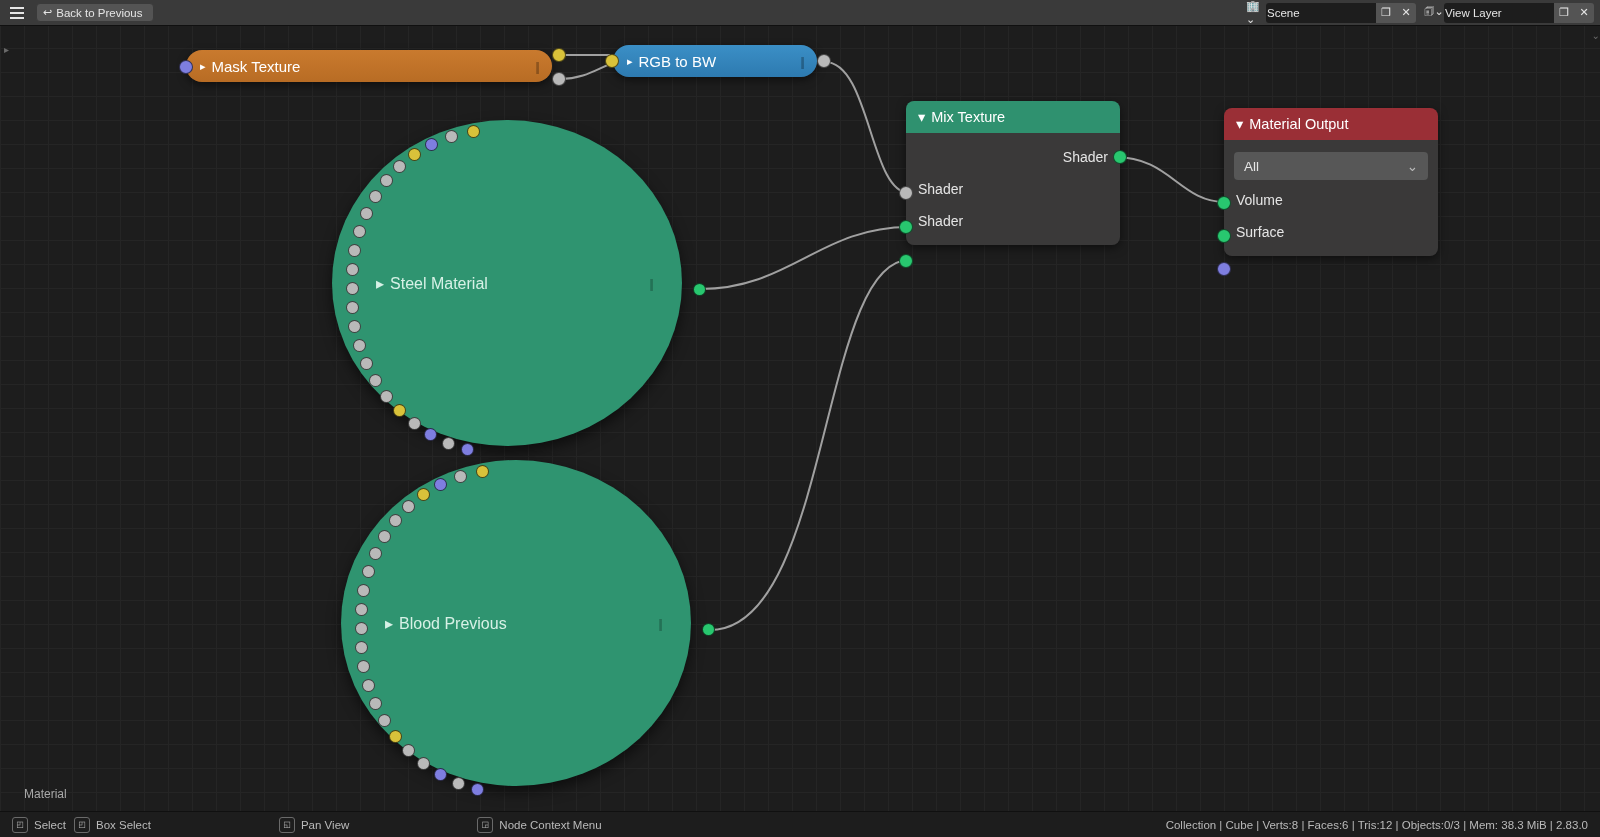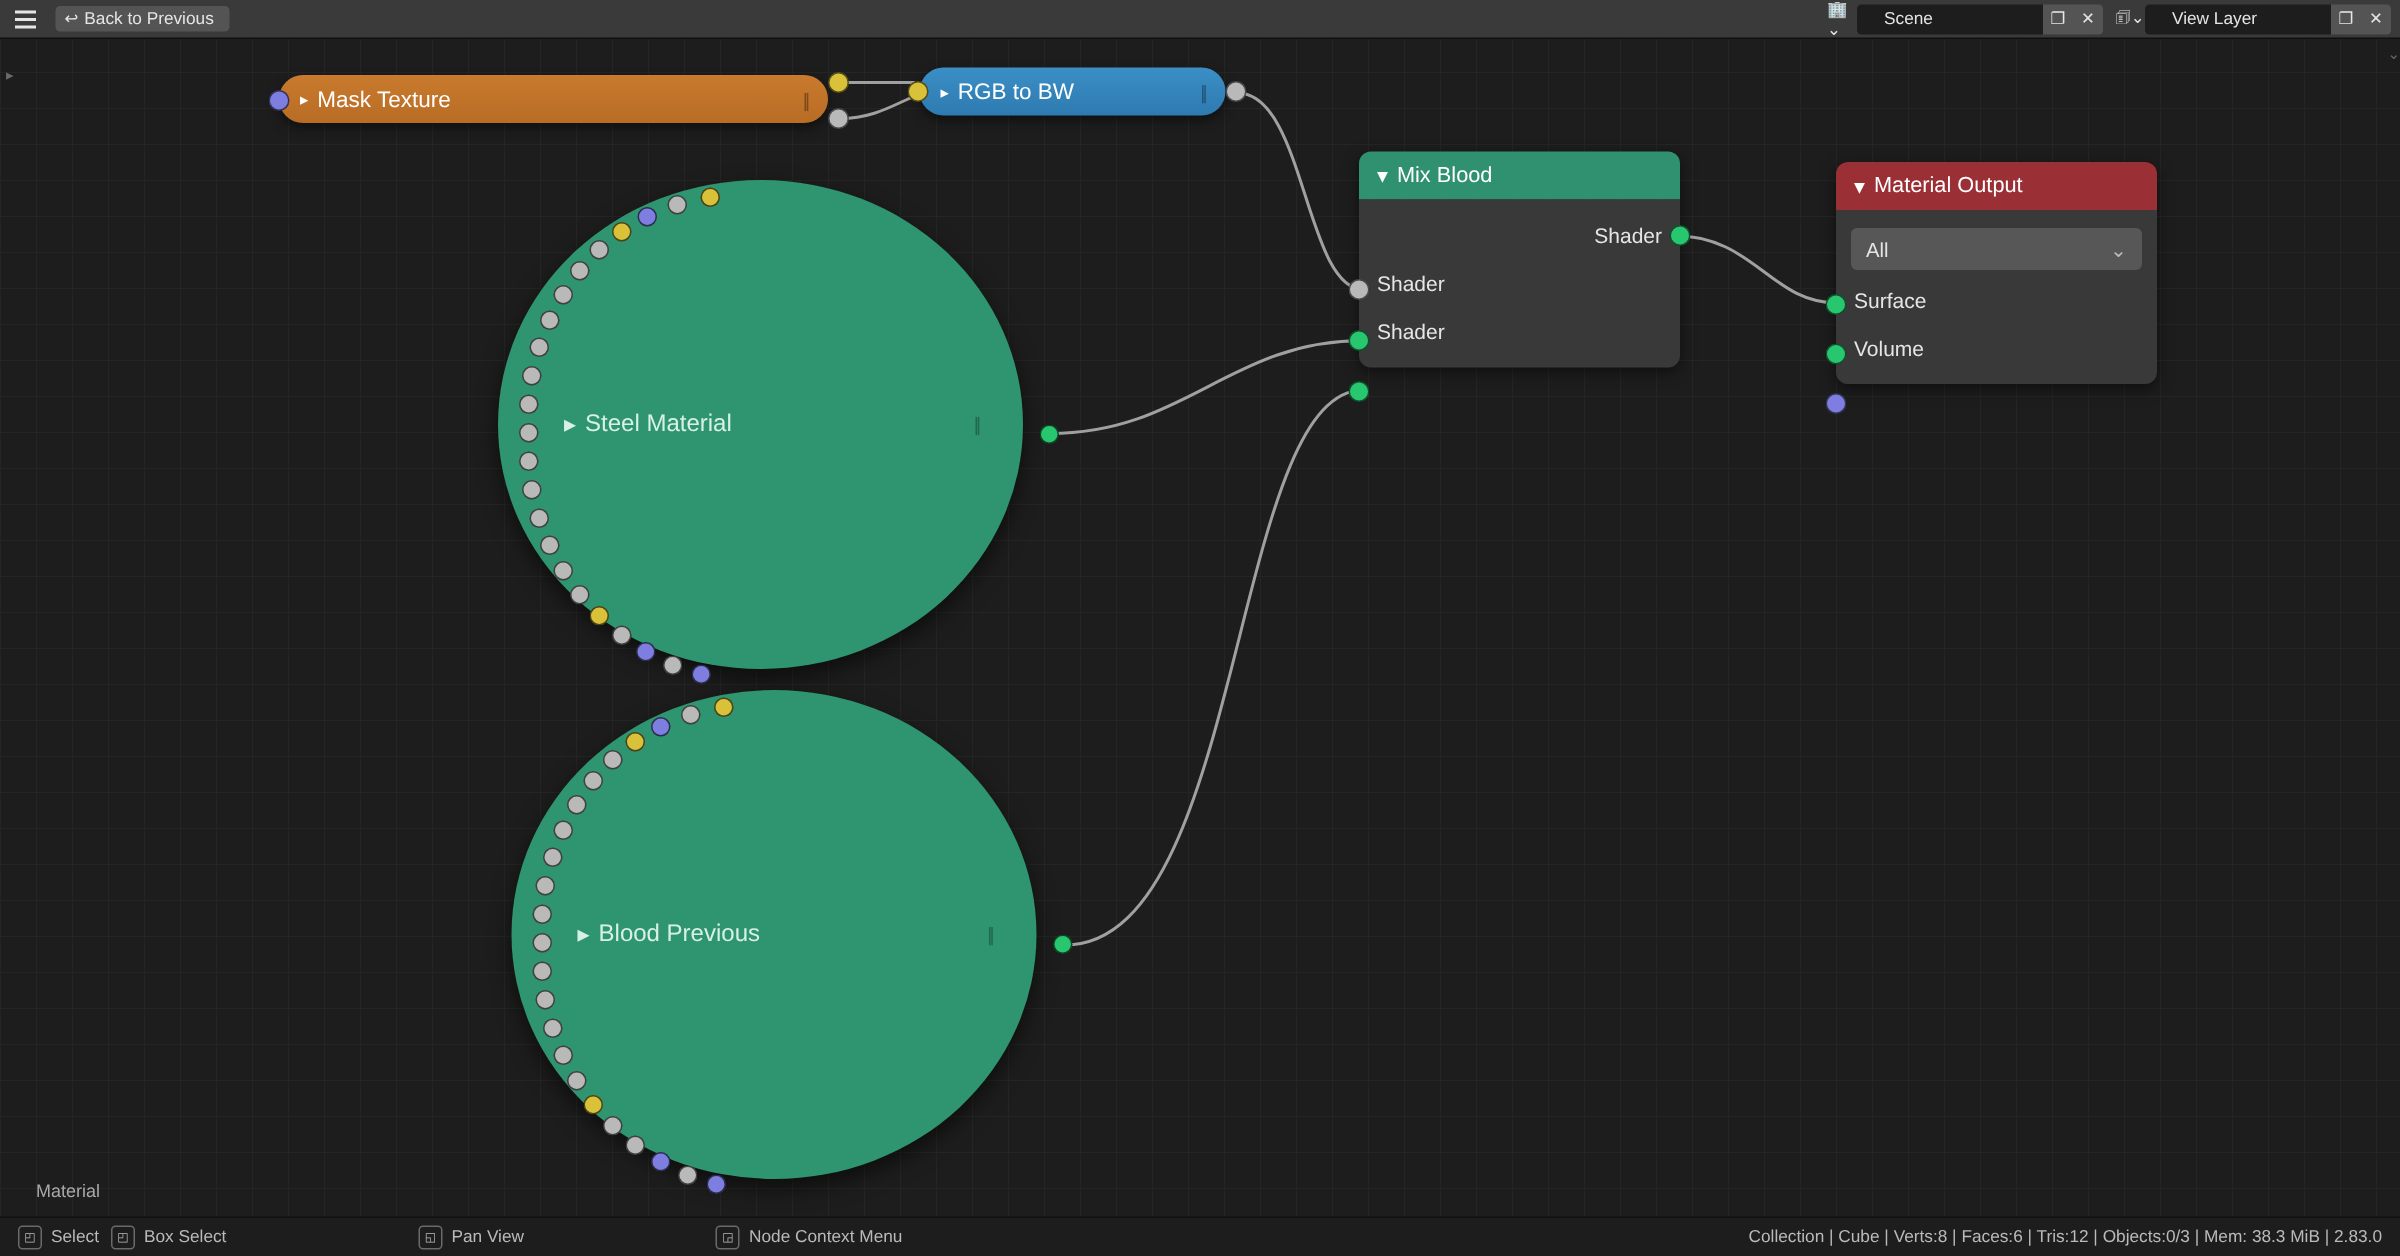--- a/index.html
+++ b/index.html
@@ -9,21 +9,21 @@
 
 
 .header { position: absolute; top: 0; left: 0; right: 0; height: 26px; background: #3a3a3a; display: flex; align-items: center; padding: 0 6px; border-bottom: 1px solid #101010; z-index: 100; }
 .ham { display: flex; flex-direction: column; gap: 3px; padding: 4px; cursor: pointer; }
 .ham span { width: 14px; height: 2px; background: #e5e5e5; }
 .back-btn { margin-left: 8px; background: #545454; border: 1px solid #3a3a3a; border-radius: 4px; color: #e5e5e5; font-size: 11.5px; padding: 2px 10px 2px 6px; display: flex; align-items: center; gap: 4px; cursor: pointer; }
 .back-btn .ico { font-size: 11px; }
 .spacer { flex: 1; }
 .hgroup { display: flex; align-items: center; gap: 0; margin-left: 8px; }
 .hicon { width: 20px; height: 20px; display: flex; align-items: center; justify-content: center; color: #e5e5e5; font-size: 11px; cursor: pointer; border-radius: 3px; }
-.hfield { background: #1d1d1d; color: #e5e5e5; font-size: 11.5px; height: 20px; line-height: 20px; padding: 0 18px; border-radius: 3px 0 0 3px; width: 124px; cursor: text; }
+.hfield { background: #1d1d1d; color: #e5e5e5; font-size: 11.5px; height: 20px; line-height: 20px; padding: 0 1px; border-radius: 3px 0 0 3px; width: 110px; cursor: text; }
 .hbtn { width: 20px; height: 20px; background: #545454; color: #e5e5e5; display: flex; align-items: center; justify-content: center; font-size: 11px; cursor: pointer; }
 .hbtn:last-child { border-radius: 0 3px 3px 0; }
 
 
 .footer { position: absolute; bottom: 0; left: 0; right: 0; height: 26px; background: #1d1d1d; border-top: 1px solid #101010; display: flex; align-items: center; padding: 0 12px; color: #bababa; font-size: 11.5px; z-index: 100; gap: 8px; }
 .fkey { display: inline-flex; width: 16px; height: 16px; border: 1px solid #6a6a6a; border-radius: 3px; align-items: center; justify-content: center; font-size: 8px; }
 .fitem { display: flex; align-items: center; gap: 6px; }
 .footer .r { margin-left: auto; }
 .breadcrumb { position: absolute; left: 24px; bottom: 36px; color: #a8a8a8; font-size: 12px; z-index: 10; }
 .side-tab { position: absolute; right: 0; top: 30px; color: #6a6a6a; font-size: 10px; z-index: 10; cursor: pointer; }
@@ -188,21 +188,21 @@
   <div class="blob-sock s-gray" style="left:402px; top:744px;"></div>
   <div class="blob-sock s-gray" style="left:417px; top:757px;"></div>
   <div class="blob-sock s-purple" style="left:434px; top:768px;"></div>
   <div class="blob-sock s-gray" style="left:452px; top:777px;"></div>
   <div class="blob-sock s-purple" style="left:471px; top:783px;"></div>
   <div class="blob-sock s-green" style="left:702px; top:623px;"></div>
 
   <div class="rect" style="left:906px; top:101px; width:214px;">
     <div class="rect-head head-green">
       <span class="tri">▾</span>
-      <span>Mix Blood</span>
+      <span>Mix Texture</span>
     </div>
     <div class="rect-body">
       <div class="rect-row right">
           <span>Shader</span>
         </div>
       <div class="rect-row">
           <span>Shader</span>
         </div>
       <div class="rect-row">
           <span>Shader</span>
@@ -218,24 +218,24 @@
     <div class="rect-head head-red">
       <span class="tri">▾</span>
       <span>Material Output</span>
     </div>
     <div class="rect-body">
       <div class="sel">
           <span>All</span>
           <span class="chev">⌄</span>
         </div>
       <div class="rect-row">
+          <span>Volume</span>
+        </div>
+      <div class="rect-row">
           <span>Surface</span>
-        </div>
-      <div class="rect-row">
-          <span>Volume</span>
         </div>
     </div>
   </div>
   <div class="sock s-green" style="left:1217px; top:196px;"></div>
   <div class="sock s-green" style="left:1217px; top:229px;"></div>
   <div class="sock s-purple" style="left:1217px; top:262px;"></div>
 
   <div class="breadcrumb">Material</div>
 
   <div class="footer">

